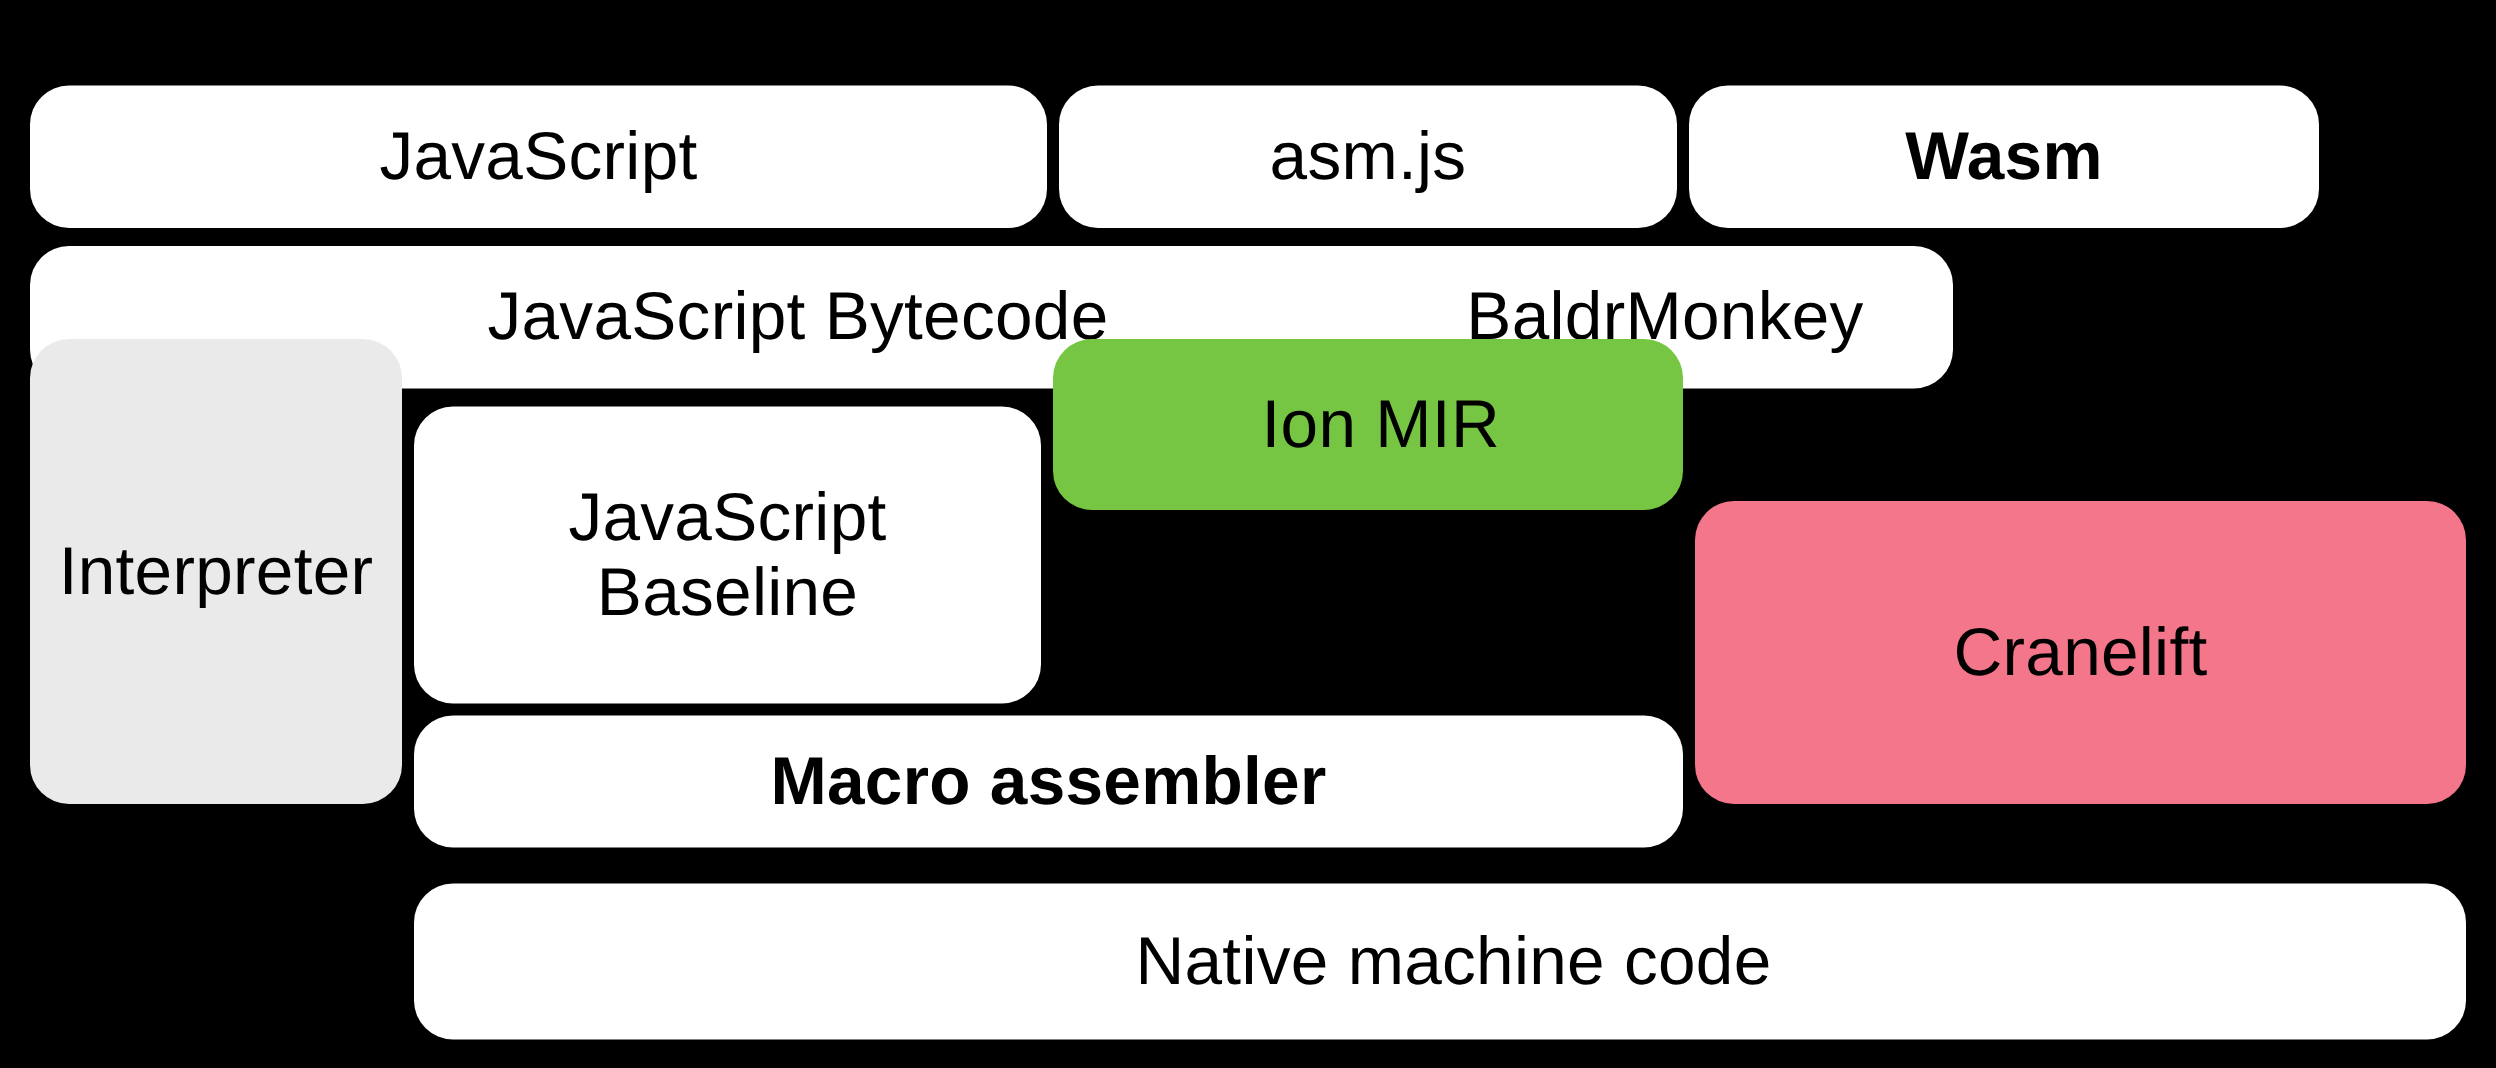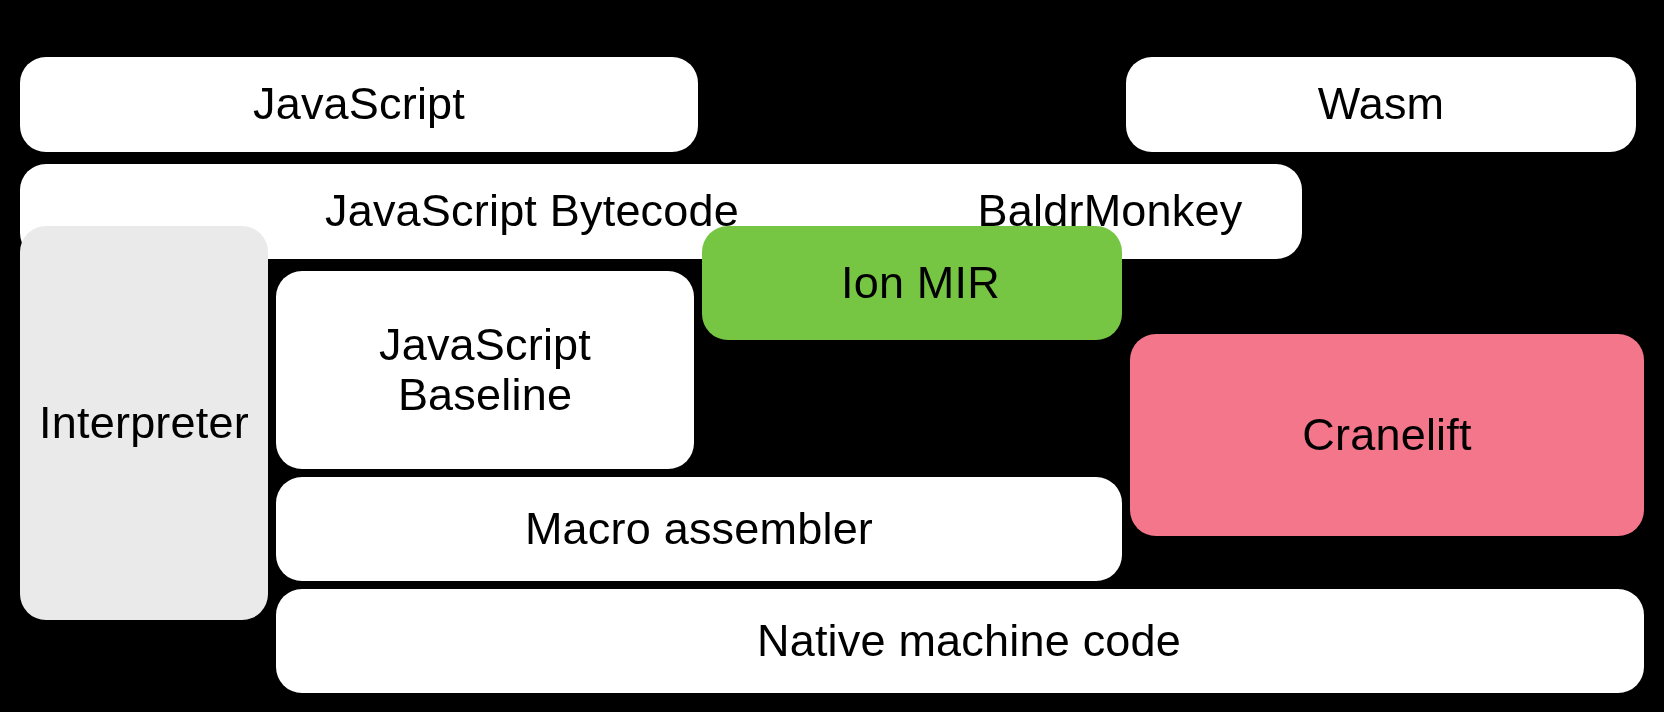--- a/index.html
+++ b/index.html
@@ -34,44 +34,45 @@
     white-space: pre-line;
   }
   .fill-white  { background: #FFFFFF; margin-top: 45px; }
   .fill-grey   { background: #EAEAEA; }
   .fill-green  { background: #76C644; }
   .fill-pink   { background: #F4768A; }
 
   
   #box-javascript      { left: 20px;   top: 12px;  width: 678px;  height: 95px; }
   #box-asmjs           { left: 706px;  top: 12px;  width: 412px;  height: 95px; }
-  #box-wasm            { left: 1126px; top: 12px;  width: 510px;  height: 95px; }
+  #box-wasm            { left: 1126px; top: 12px;  width: 420px;  height: 95px; font-weight: bold; }
 
   
   #box-js-bytecode     { left: 20px;   top: 119px; width: 1024px;  height: 95px; }
   #box-baldrmonkey     { left: 918px;  top: 119px; width: 384px;  height: 95px; }
 
   
-  #box-interpreter     { left: 20px;   top: 226px; width: 248px;  height: 394px; }
+  #box-interpreter     { left: 20px;   top: 226px; width: 248px;  height: 310px; }
   #box-js-baseline     { left: 276px;  top: 226px; width: 418px;  height: 198px; }
   #box-ion-mir         { left: 702px;  top: 226px; width: 420px;  height: 114px; padding-left: 27px; }
   #box-ion-lir         { left: 702px;  top: 348px; width: 420px;  height: 76px;  }
-  #box-macro-assembler { left: 276px;  top: 432px; width: 846px;  height: 104px; }
+  #box-macro-assembler { left: 276px;  top: 432px; width: 846px;  height: 88px; font-weight: bold; }
   #box-cranelift       { left: 1130px; top: 334px; width: 514px;  height: 202px; }
 
   
   #box-native-code     { left: 276px;  top: 544px; width: 1368px; height: 104px; padding-left: 28px; }
 </style>
 </head>
 <body>
 
 <div id="stack-diagram">
 
   <div class="tier-box fill-white" id="box-javascript">JavaScript</div>
 
+  <div class="tier-box fill-white" id="box-asmjs">asm.js</div>
 
   <div class="tier-box fill-white" id="box-wasm">Wasm</div>
 
   <div class="tier-box fill-white" id="box-js-bytecode">JavaScript Bytecode</div>
 
   <div class="tier-box fill-white" id="box-baldrmonkey">BaldrMonkey</div>
 
   <div class="tier-box fill-grey" id="box-interpreter">Interpreter</div>
 
   <div class="tier-box fill-white" id="box-js-baseline">JavaScript

